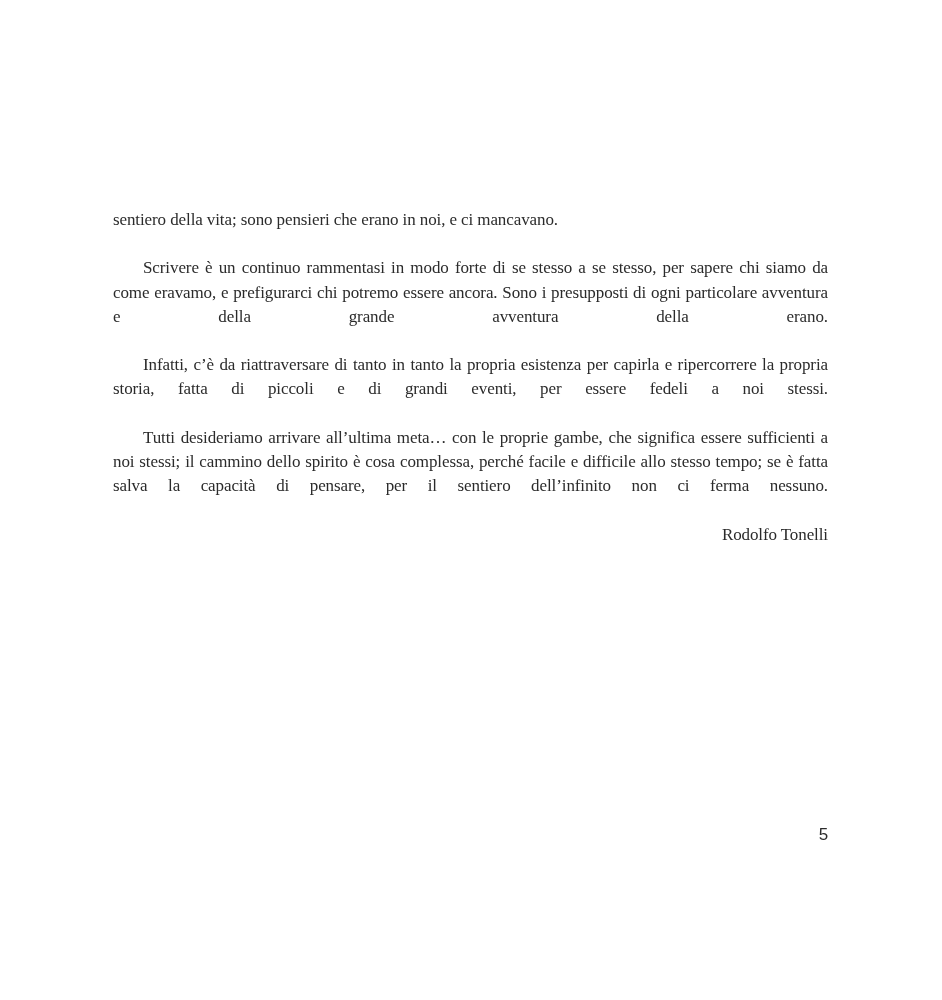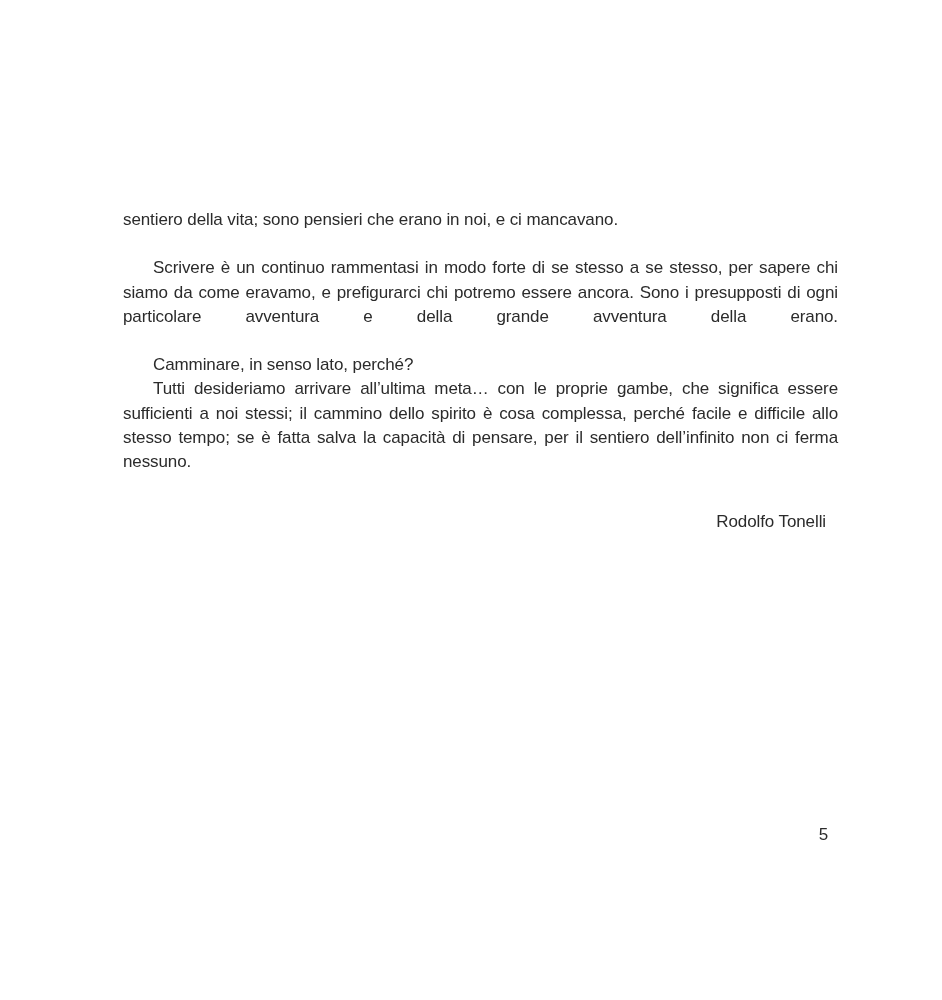--- a/index.html
+++ b/index.html
@@ -19,23 +19,24 @@
 
   .page {
     position: absolute;
     inset: 0;
     background: #ffffff;
   }
 
   
   .text-block {
     position: absolute;
-    left: 123px;
+    left: 113px;
     top: 208px;
     width: 715px;
+    font-family: Liberation Serif, serif;
   }
 
   .para {
     margin: 0;
     text-align: justify;
     text-justify: inter-word;
     font-size: 17px;
     line-height: 24.2px;
     letter-spacing: -0.1px;
     word-spacing: 0px;
@@ -61,21 +62,21 @@
   }
 
   .short-line {
     text-align: left;
   }
   .short-line::after {
     content: none;
   }
 
   .signature {
-    margin: 12px;
+    margin: 0;
     text-align: right;
     font-size: 17px;
     line-height: 24.2px;
     letter-spacing: -0.1px;
   }
 
   .page-number {
     position: absolute;
     left: 0;
     top: 823px;
@@ -91,22 +92,22 @@
 <body>
 
 <div class="page">
 
   <div class="text-block">
 
     <p class="para continuation">sentiero della vita; sono pensieri che erano in noi, e ci mancavano.</p>
 
     <p class="para indented">Scrivere è un continuo rammentasi in modo forte di se  stesso a se stesso, per sapere chi siamo da come eravamo, e prefigurarci chi potremo essere ancora. Sono i presupposti di ogni particolare avventura e della grande avventura della erano.</p>
 
+    <p class="para indented">Infatti, c’è da riattraversare di tanto in tanto la propria esistenza per capirla e ripercorrere la propria storia, fatta di piccoli e di grandi eventi, per essere fedeli a noi stessi.</p>
 
-    <p class="para indented short-line">Camminare, in senso lato, perché?</p>
 
     <p class="para indented">Tutti desideriamo arrivare all’ultima meta… con le proprie gambe, che significa essere sufficienti a noi stessi; il cammino dello spirito è cosa complessa, perché facile e difficile allo stesso tempo; se è fatta salva la capacità di pensare, per il sentiero dell’infinito non ci ferma nessuno.</p>
 
 
     <p class="signature">Rodolfo Tonelli</p>
 
   </div>
 
   <div class="page-number">5</div>
 

